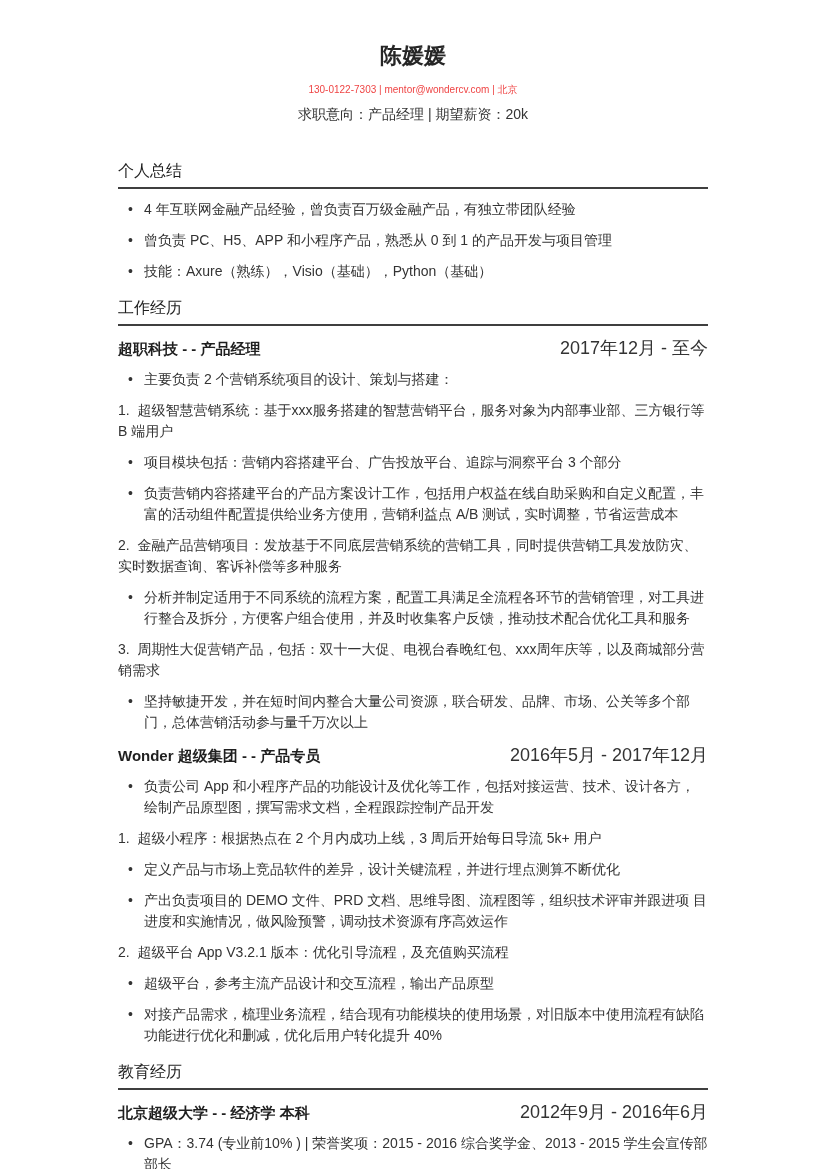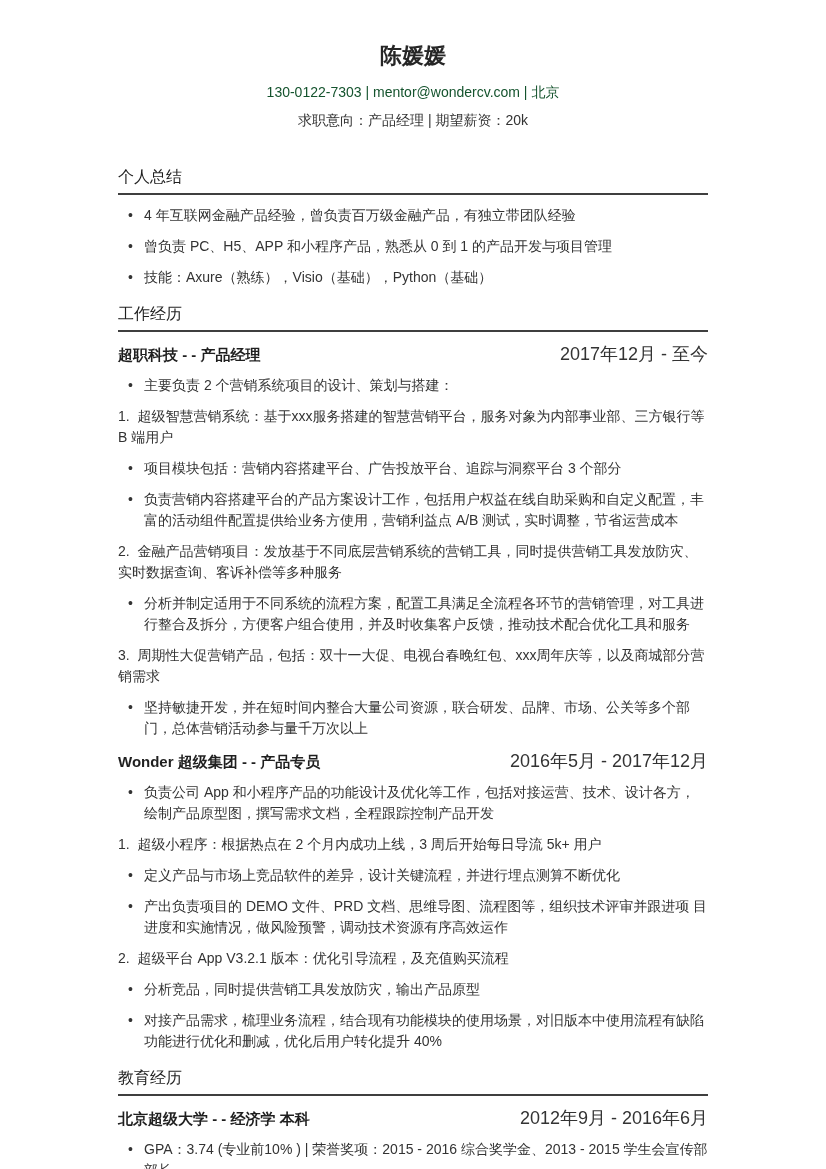--- a/index.html
+++ b/index.html
@@ -16,21 +16,21 @@
     padding: 42px 45px 40px 45px;
   }
   
   .resume-header { text-align: center; margin-bottom: 36px; }
   .candidate-name {
     font-size: 22px;
     font-weight: bold;
     color: #262626;
     line-height: 1.25;
   }
-  .contact-line { margin-top: 12px; font-size: 14px; line-height: 1.5; color: #14532d; }
+  .contact-line { margin-top: 12px; font-size: 10px; line-height: 1.5; color: #ef4444; }
   .objective-line { margin-top: 7px; font-size: 14px; line-height: 1.5; color: #333333; }
   
   section { margin-top: 16px; }
   .section-title {
     font-size: 16px;
     font-weight: normal;
     color: #1f1f1f;
     line-height: 1.2;
     padding-bottom: 7px;
     border-bottom: 2px solid #3f3f3f;
@@ -175,21 +175,21 @@
     <span class="item-text">产出负责项目的 DEMO 文件、PRD 文档、思维导图、流程图等，组织技术评审并跟进项 目进度和实施情况，做风险预警，调动技术资源有序高效运作</span>
   </div>
 
   <div class="item numbered">
     <span class="num-marker">2.</span>
     <span class="item-text">超级平台 App V3.2.1 版本：优化引导流程，及充值购买流程</span>
   </div>
 
   <div class="item bullet">
     <span class="marker">•</span>
-    <span class="item-text">分析竞品，同时提供营销工具发放防灾，输出产品原型</span>
+    <span class="item-text">超级平台，参考主流产品设计和交互流程，输出产品原型</span>
   </div>
 
   <div class="item bullet">
     <span class="marker">•</span>
     <span class="item-text">对接产品需求，梳理业务流程，结合现有功能模块的使用场景，对旧版本中使用流程有缺陷功能进行优化和删减，优化后用户转化提升 40%</span>
   </div>
 </div>
   </div>
 </div>
   </section>

